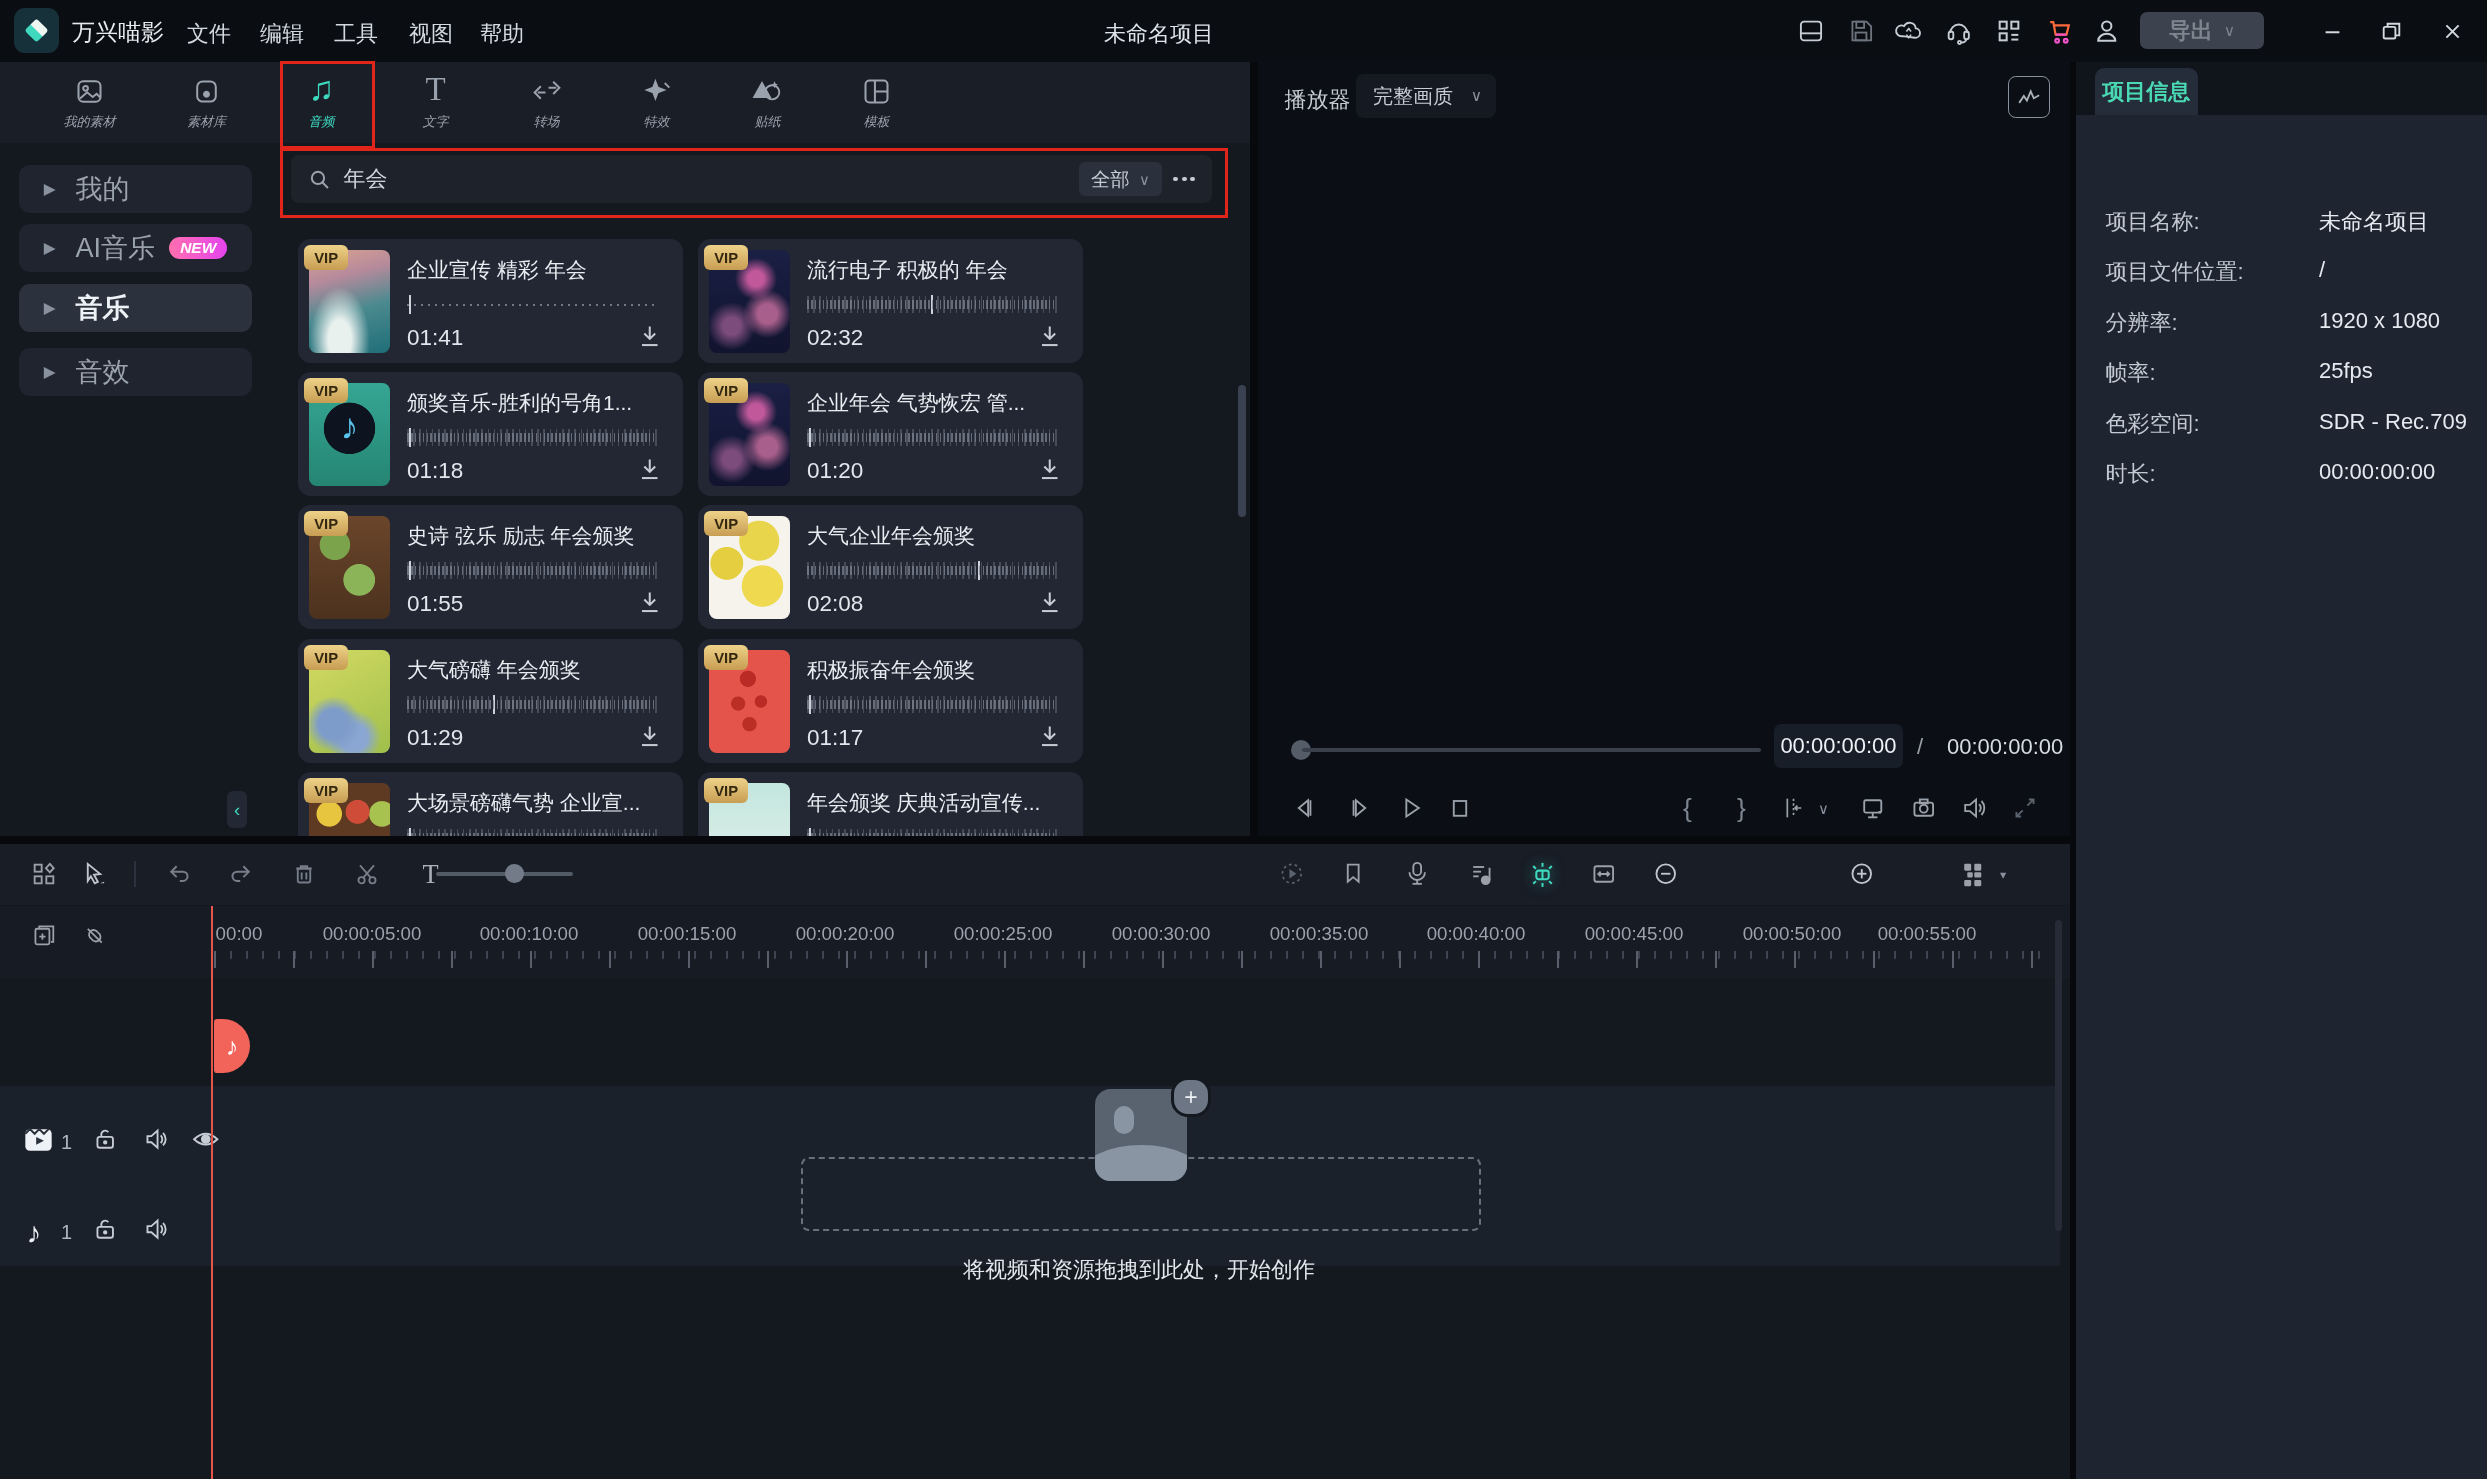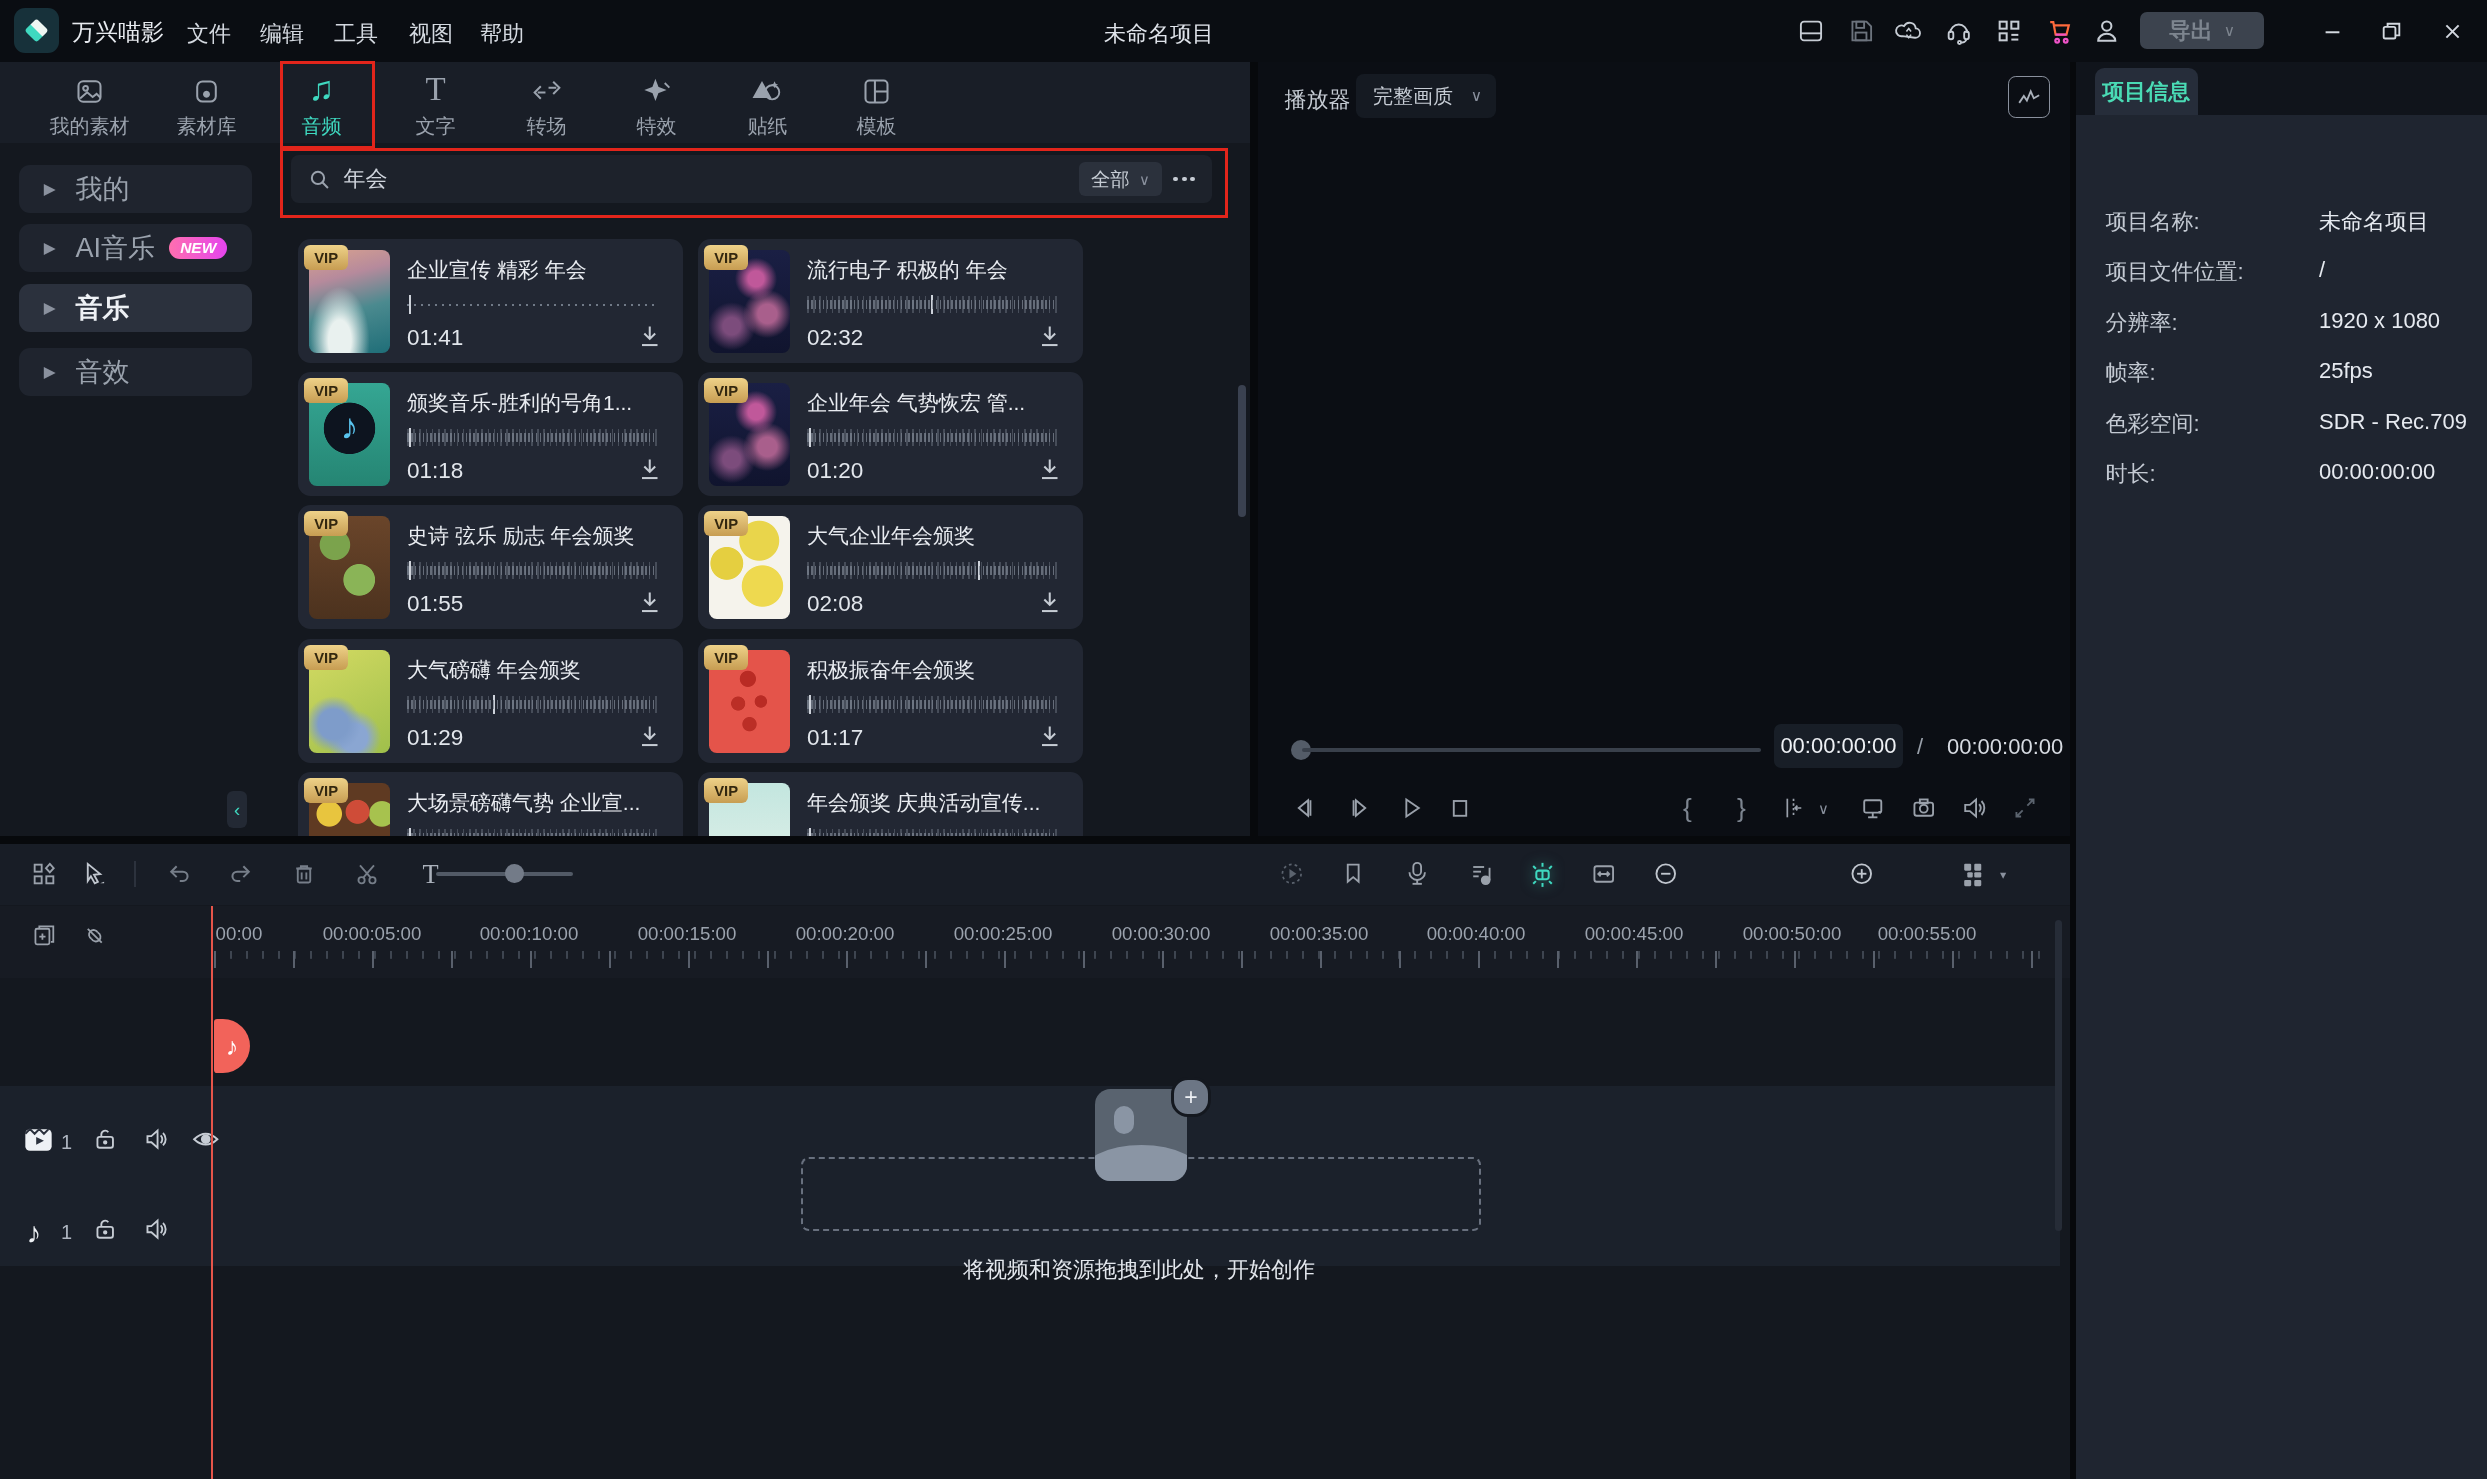--- a/index.html
+++ b/index.html
@@ -18,21 +18,21 @@
   .export-btn{position:absolute;left:2140px;top:12.4px;width:124px;height:37px;background:#3c434e;border-radius:7px;
         display:flex;align-items:center;justify-content:center;gap:11px;}
   .export-btn .lbl{font-size:22px;font-weight:bold;color:#7d858f;}
   .export-btn .chev{font-size:15.5px;color:#7d858f;}
   .win-ico{position:absolute;top:14px;width:36px;height:34px;display:flex;align-items:center;justify-content:center;}
   
   .media-panel{position:absolute;left:0;top:62px;width:1250px;height:774px;background:#14181f;overflow:hidden;}
   .tabstrip{position:absolute;left:0;top:0;width:1250px;height:81px;background:#191e27;}
   .mtab{position:absolute;top:9.3px;width:101px;height:68px;text-align:center;cursor:pointer;}
   .mtab .ic{height:37px;display:flex;align-items:flex-end;justify-content:center;color:#9aa2ad;}
-  .mtab .lb{margin-top:4.7px;font-size:20px;color:#9aa2ad;}
+  .mtab .lb{margin-top:4.7px;font-size:13px;color:#9aa2ad;font-style:italic;}
   .mtab.active .lb{color:#3fd9c0;}
   .mtab.active .ic{color:#3fd9c0;}
   
   .nav-item{position:absolute;left:18.7px;width:233px;height:48px;background:#1f242e;border-radius:11px;
         display:flex;align-items:center;cursor:pointer;}
   .nav-item.active{background:#2b313d;}
   .nav-item .caret{margin-left:25px;font-size:15.5px;color:#8a919e;}
   .nav-item .lb{margin-left:20px;font-size:27px;color:#9aa2ad;}
   .nav-item.active .lb{color:#eef1f5;font-weight:bold;}
   .badge-new{margin-left:14px;padding:2.3px 11px;border-radius:12.4px;font-size:15.5px;font-weight:bold;font-style:italic;

